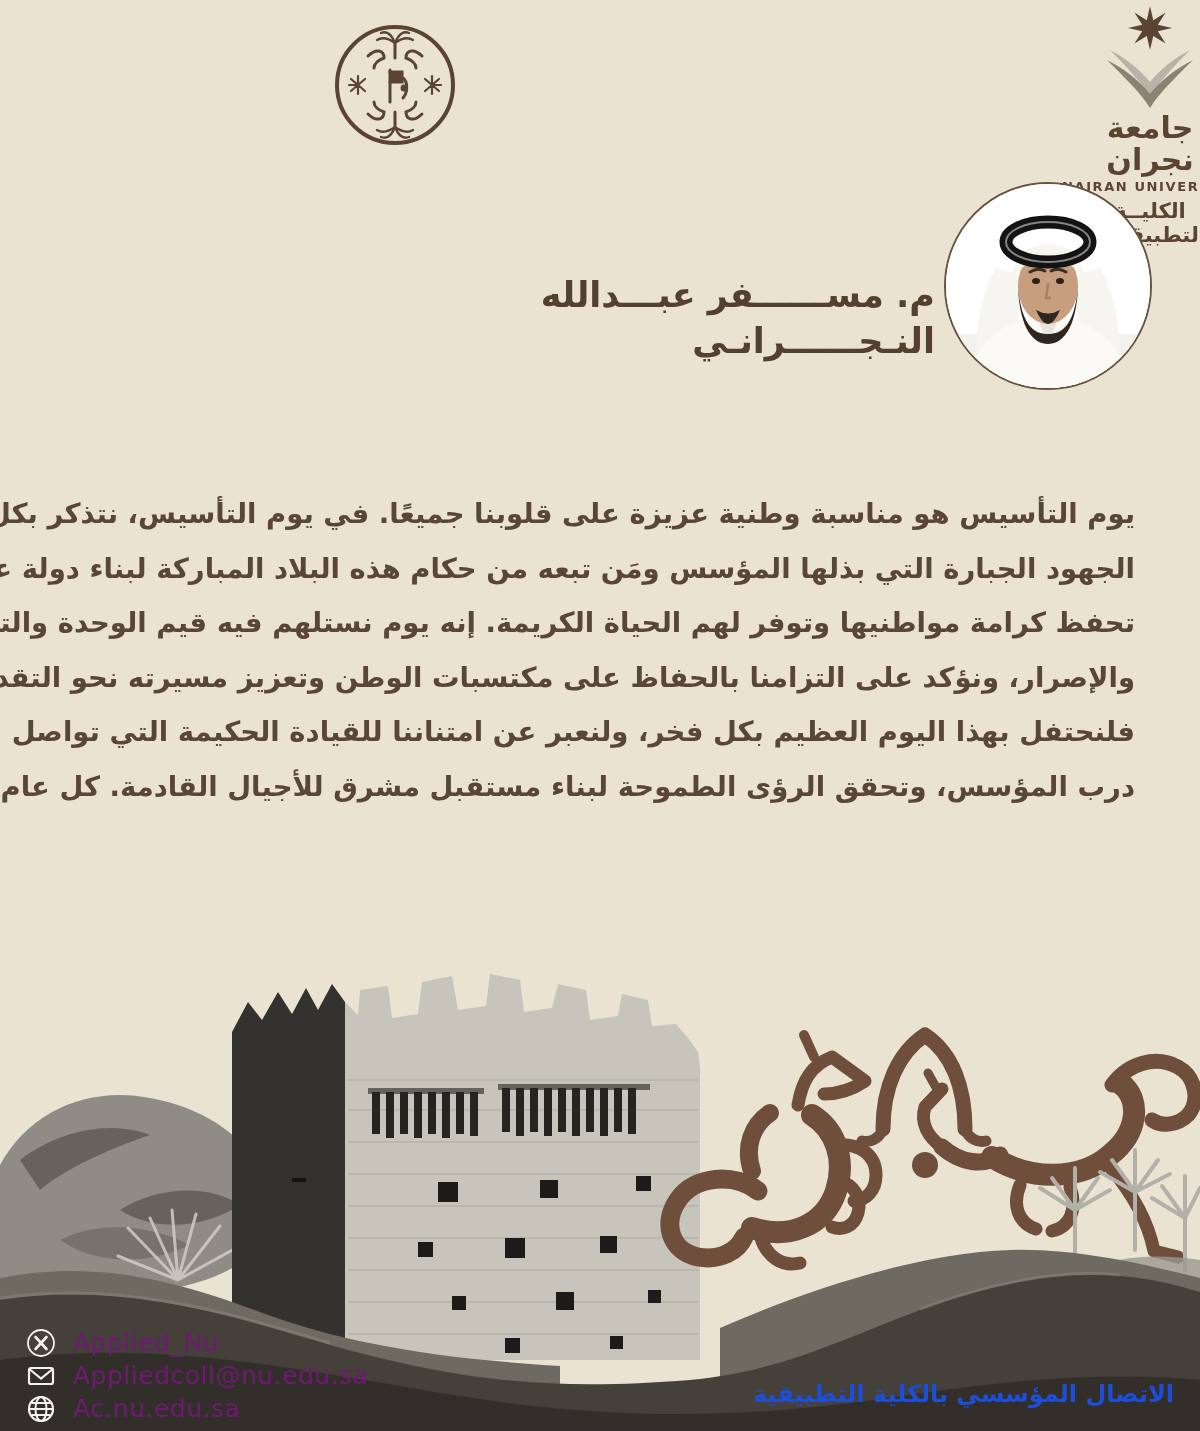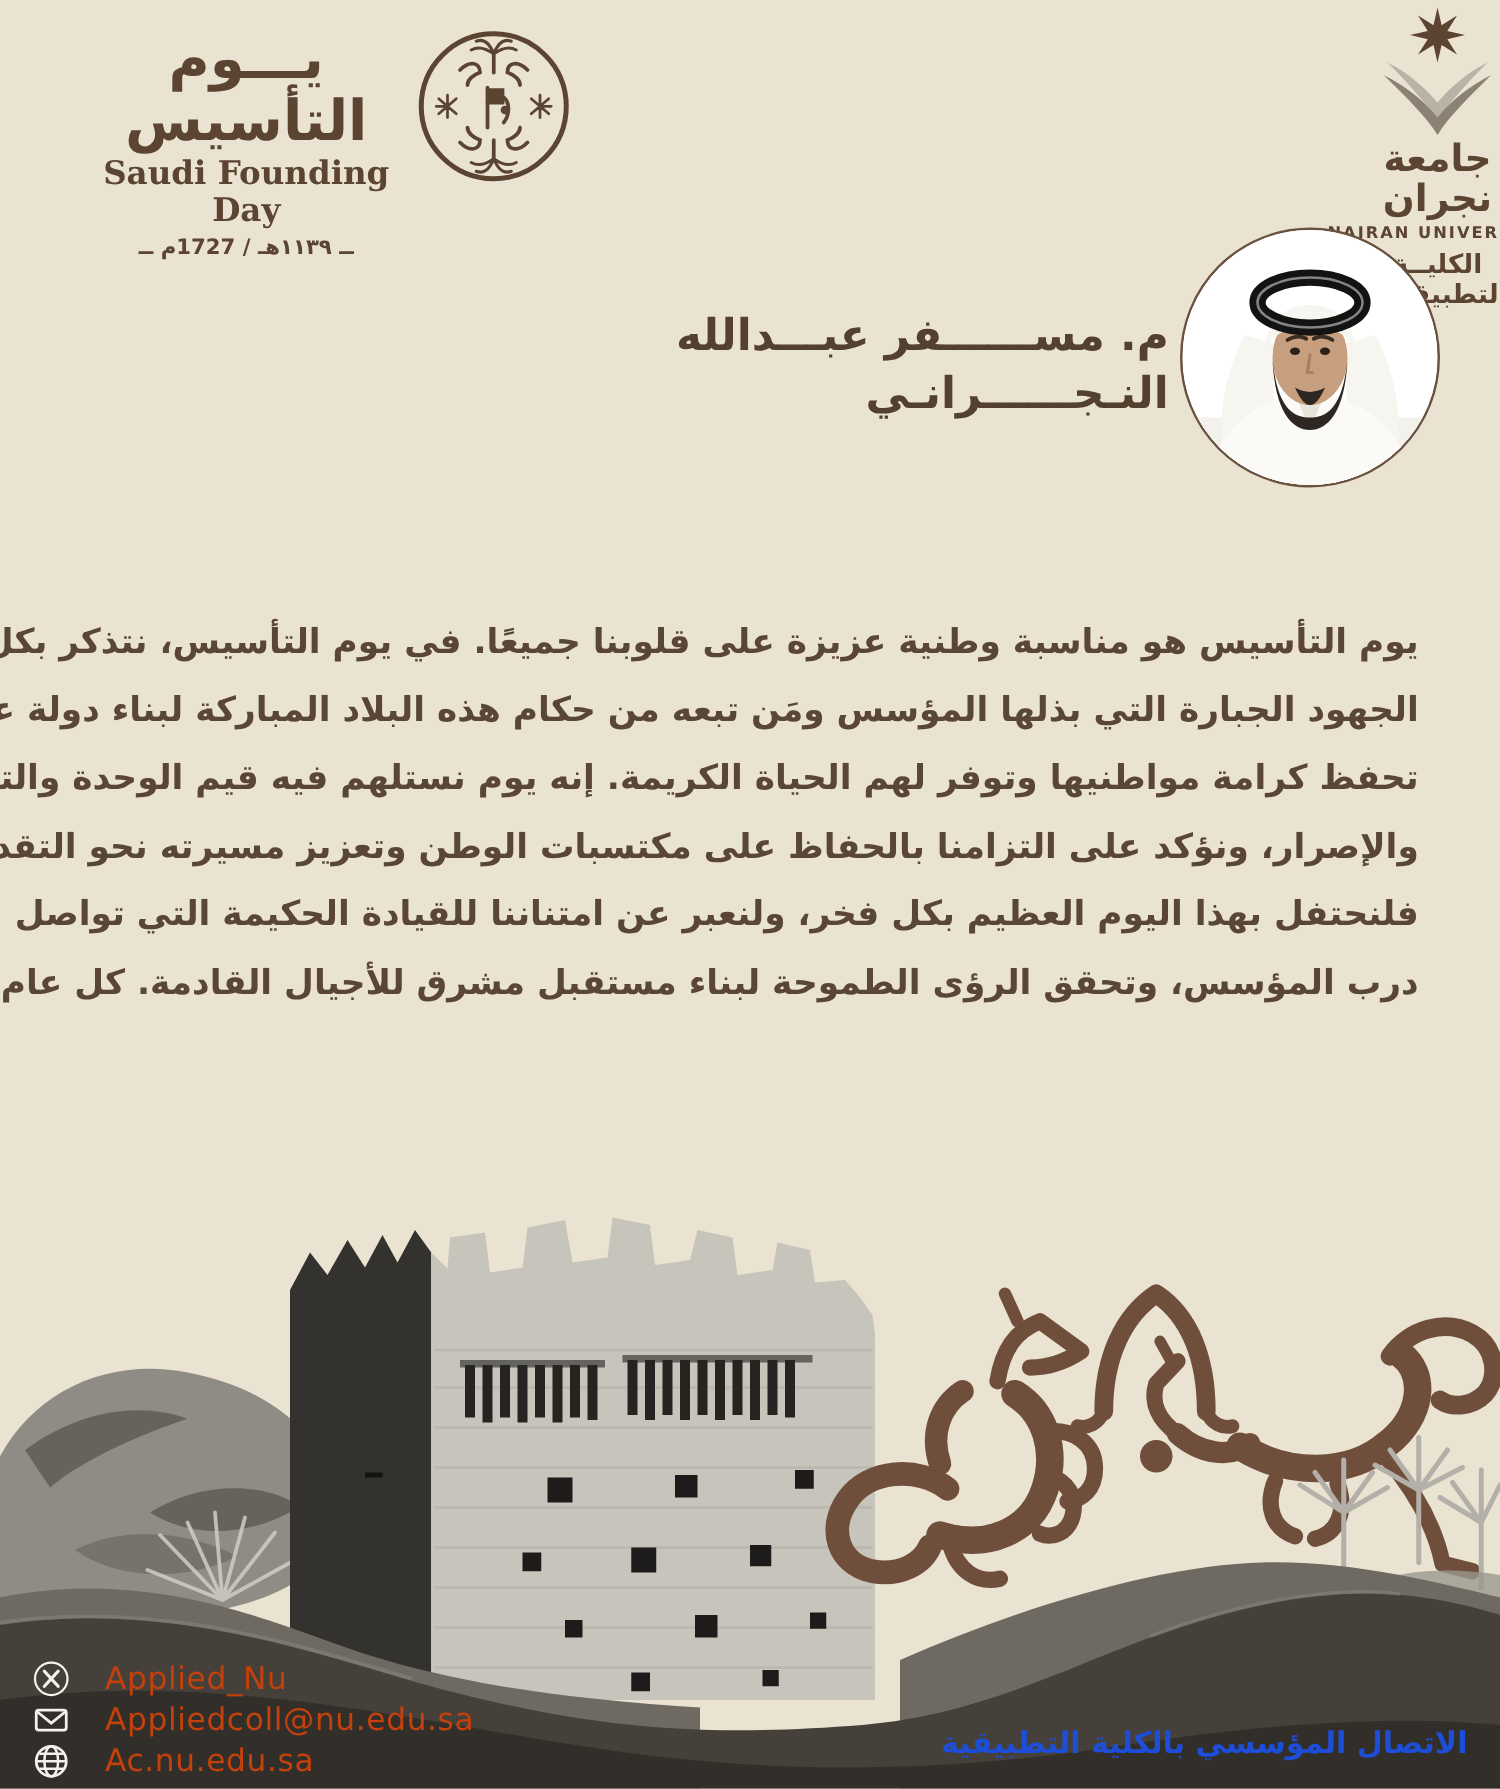--- a/index.html
+++ b/index.html
@@ -20,55 +20,50 @@
   .nu-swoosh{display:block;margin:-4px auto 0 auto;}
   .nu-ar{font-size:30px;font-weight:bold;direction:rtl;line-height:32px;margin-top:2px;}
   .nu-en{font-size:13px;font-weight:bold;letter-spacing:1.6px;margin-top:3px;white-space:nowrap;}
   .nu-college{font-size:21px;font-weight:bold;direction:rtl;margin-top:4px;border-top:1px solid rgba(92,68,51,.0);}
   
   .photo{
     position:absolute;left:944px;top:182px;width:208px;height:208px;border-radius:50%;
     border:2px solid #6a5140;background:#fdfdfb;overflow:hidden;box-sizing:border-box;
   }
   
-  .person{position:absolute;right:265px;top:246px;width:620px;text-align:right;direction:rtl;}
+  .person{position:absolute;right:265px;top:272px;width:620px;text-align:right;direction:rtl;}
   .person-name{font-size:35px;font-weight:bold;line-height:46px;color:#54402f;}
   .person-title{font-size:20.5px;font-weight:bold;margin-top:10px;color:#5C4433;}
   
   .message{position:absolute;left:112px;top:486px;width:1023px;direction:rtl;}
   .msg-line{
     font-size:27.5px;font-weight:bold;color:#5A4636;height:54.5px;line-height:54.5px;
     text-align:justify;text-align-last:justify;-moz-text-align-last:justify;white-space:nowrap;
   }
   .msg-line.last{text-align-last:right;-moz-text-align-last:right;}
   
   .scene{position:absolute;left:0;top:960px;width:1200px;height:471px;display:block;}
   
   .contacts{position:absolute;left:26px;top:1326px;}
   .contact-row{display:flex;align-items:center;height:33px;}
   .contact-row svg{flex:0 0 auto;}
   .contact-label{
-    font-size:25px;color:#c2410c;margin-left:28px;letter-spacing:.5px;
+    font-size:25px;color:#701a75;margin-left:17px;letter-spacing:.5px;
     font-family:"DejaVu Sans",sans-serif;
   }
   .dept{
     position:absolute;right:26px;top:1380px;direction:rtl;text-align:right;
     font-size:24px;font-weight:bold;color:#1d4ed8;
   }
 </style>
 </head>
 <body>
 
 <div class="poster">
 
-  <div class="fd-logo">
-    <div class="fd-ar" dir="rtl">يـــوم التأسيس</div>
-    <div class="fd-en">Saudi Founding Day</div>
-    <div class="fd-date" dir="rtl">ــ ١١٣٩هـ / 1727م ــ</div>
-  </div>
 
   <svg class="fd-seal" width="130" height="130" viewBox="0 0 130 130">
     <g stroke="#5C4433" fill="none" stroke-linecap="round">
       <circle cx="65" cy="65" r="58" stroke-width="4"></circle>
 
       <path d="M65,38 L65,23" stroke-width="3"></path>
       <path d="M65,23 C58,18 52,17 47,20 M65,23 C72,18 78,17 83,20 M65,23 C61,13 56,11 51,13 M65,23 C69,13 74,11 79,13" stroke-width="2.4"></path>
 
       <path d="M65,92 L65,107" stroke-width="3"></path>
       <path d="M65,107 C58,112 52,113 47,110 M65,107 C72,112 78,113 83,110 M65,107 C61,117 56,119 51,117 M65,107 C69,117 74,119 79,117" stroke-width="2.4"></path>

